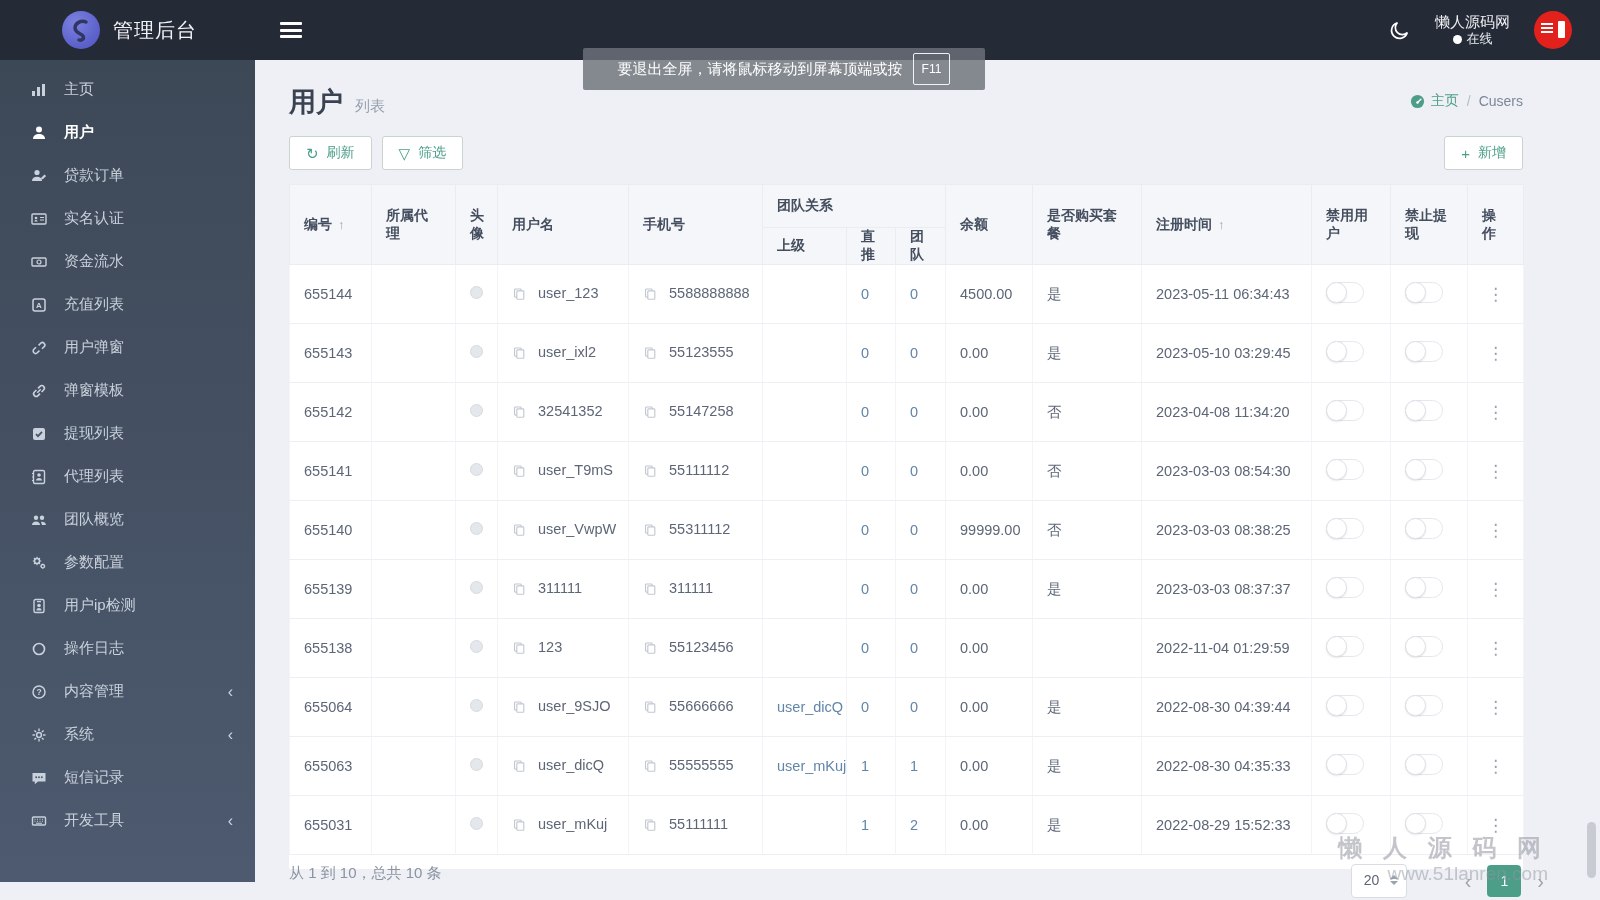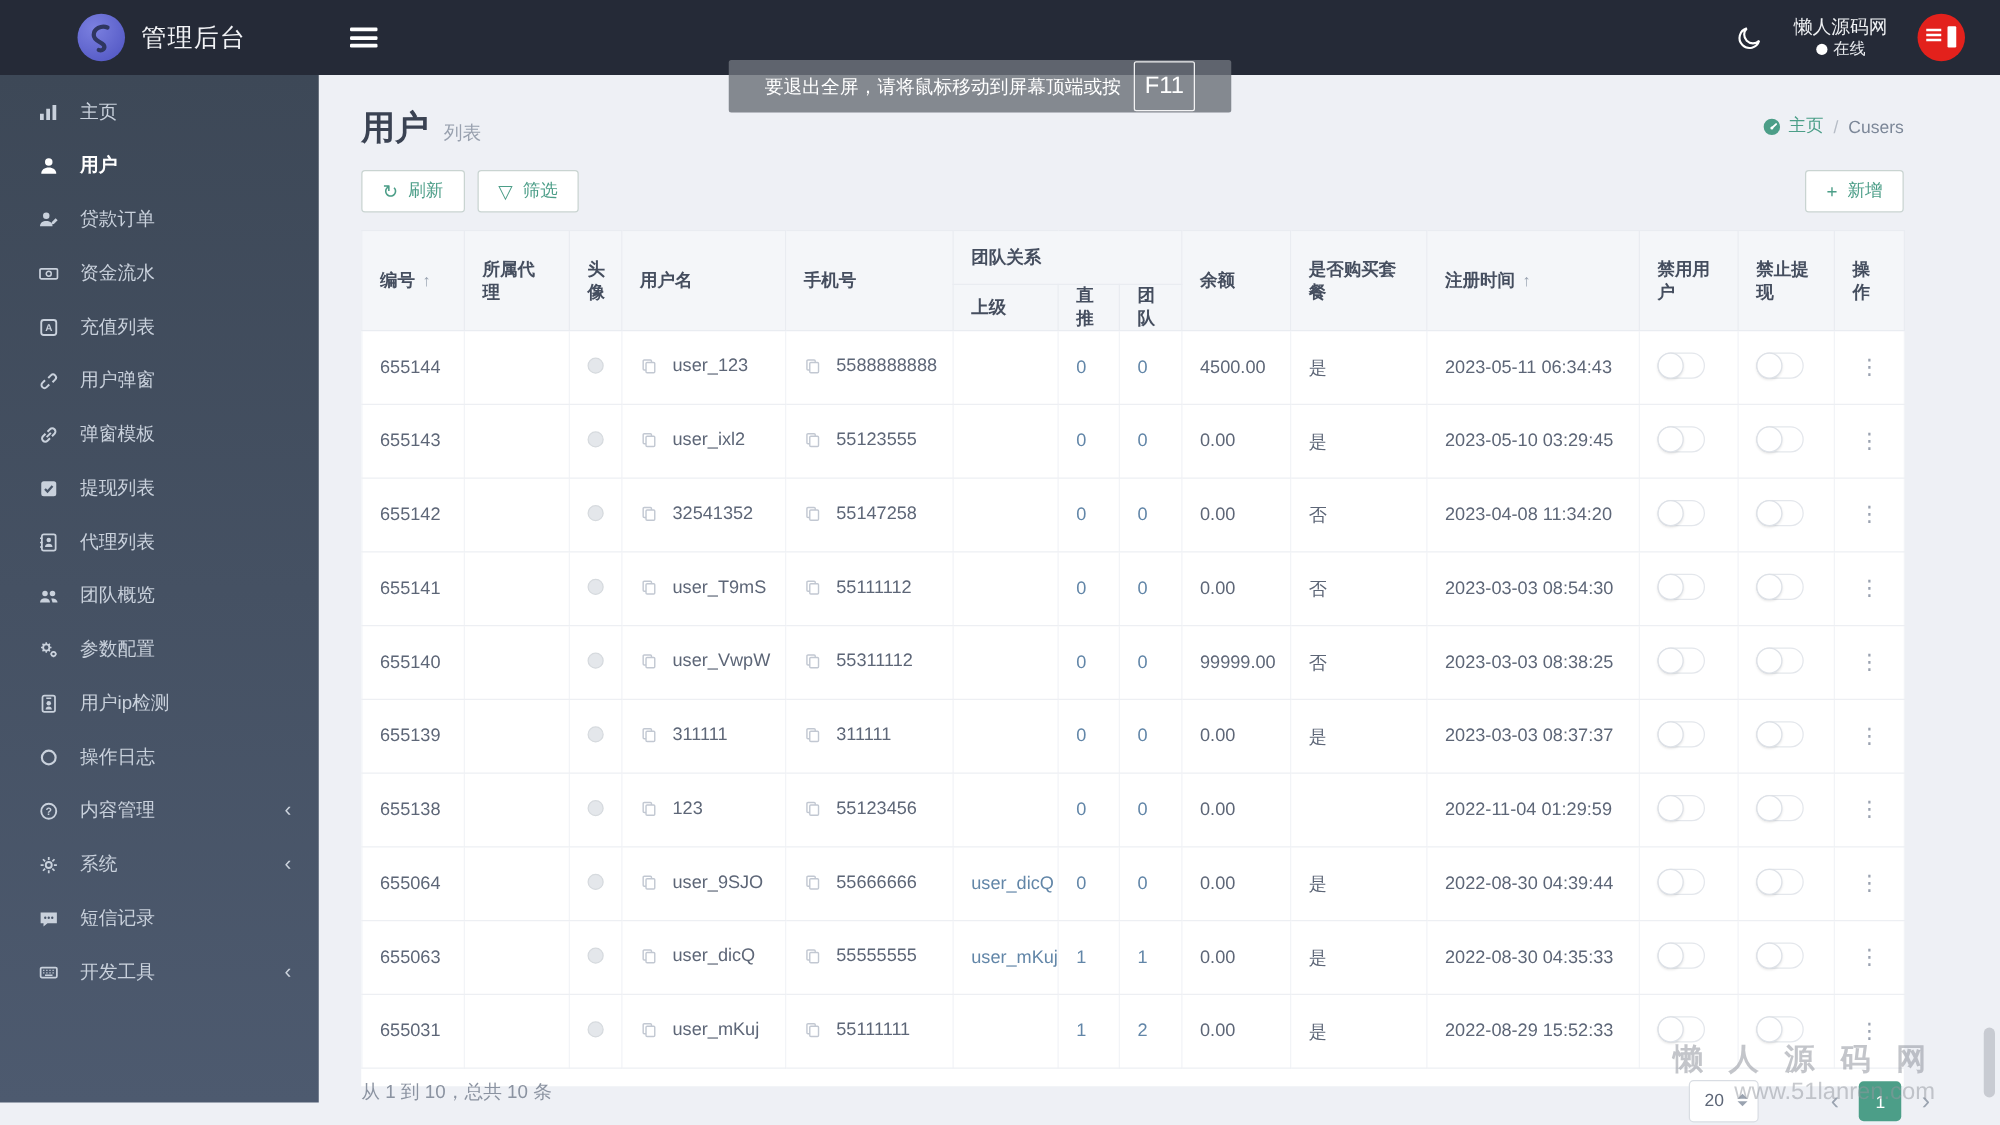--- a/index.html
+++ b/index.html
@@ -33,21 +33,21 @@
   .sidebar{position:absolute;left:0;top:60px;width:255px;height:822px;background:linear-gradient(180deg,#3d4857 0%,#4d5a6f 100%);padding-top:8px;box-sizing:border-box;z-index:20;}
   .side-item{height:43px;display:flex;align-items:center;padding:0 22px 0 30px;color:#c9d1dc;font-size:15px;cursor:pointer;}
   .side-item.active{color:#ffffff;font-weight:bold;}
   .side-icon{width:18px;height:16px;margin-right:16px;display:flex;align-items:center;justify-content:center;flex:none;}
   .side-icon svg{display:block;}
   .side-label{flex:1;white-space:nowrap;}
   .chev{font-size:16px;color:#cdd4de;font-weight:normal;}
   
   .toast{position:absolute;left:583px;top:48px;width:402px;height:42px;background:rgba(109,114,122,.82);color:#fff;
     display:flex;align-items:center;justify-content:center;font-size:15px;z-index:60;border-radius:2px;}
-  .toast .key{border:1px solid rgba(255,255,255,.9);border-radius:2px;padding:8px 8px;margin-left:10px;font-size:19px;}
+  .toast .key{border:1px solid rgba(255,255,255,.9);border-radius:2px;padding:8px 8px;margin-left:10px;font-size:12px;}
   
   .main{position:absolute;left:255px;top:60px;right:0;bottom:0;}
   .page-head{position:absolute;left:34px;top:24px;display:flex;align-items:baseline;gap:12px;}
   .page-title{font-size:27px;color:#3a4252;font-weight:600;}
   .page-sub{font-size:15px;color:#98a0ae;}
   .crumbs{position:absolute;right:77px;top:32px;display:flex;align-items:center;gap:8px;font-size:14px;}
   .crumbs .home{color:#4c9e88;display:flex;align-items:center;gap:6px;cursor:pointer;}
   .crumbs .sep{color:#b6bcc6;}
   .crumbs .cur{color:#7c8798;}
   .toolbar-left{position:absolute;left:34px;top:76px;display:flex;gap:10px;}
@@ -161,20 +161,32 @@
             <path d="M1 13c0-2.8 2.2-4.2 5-4.2s5 1.4 5 4.2z"></path>
             <path d="M10.5 9.5l3-3 1.6 1.6-3 3-2.1.5z"></path>
           </svg>
         </span>
     <span class="side-label">贷款订单</span>
 
   </div>
       <div class="side-item">
     <span class="side-icon">
           <svg width="16" height="16" viewBox="0 0 16 16" fill="currentColor">
+            <rect x="1" y="3" width="14" height="10" rx="1" fill="none" stroke="currentColor" stroke-width="1.4"></rect>
+            <circle cx="5" cy="7" r="1.3"></circle>
+            <path d="M3.4 10.6c0-1 .8-1.7 1.6-1.7s1.6.7 1.6 1.7z"></path>
+            <path d="M9 6.5h4M9 9h4" stroke="currentColor" stroke-width="1.2" fill="none"></path>
+          </svg>
+        </span>
+    <span class="side-label">实名认证</span>
+
+  </div>
+      <div class="side-item">
+    <span class="side-icon">
+          <svg width="16" height="16" viewBox="0 0 16 16" fill="currentColor">
             <rect x="1" y="4" width="14" height="8" rx="1" fill="none" stroke="currentColor" stroke-width="1.4"></rect>
             <circle cx="8" cy="8" r="2" fill="none" stroke="currentColor" stroke-width="1.2"></circle>
           </svg>
         </span>
     <span class="side-label">资金流水</span>
 
   </div>
       <div class="side-item">
     <span class="side-icon">
           <svg width="16" height="16" viewBox="0 0 16 16" fill="currentColor">

